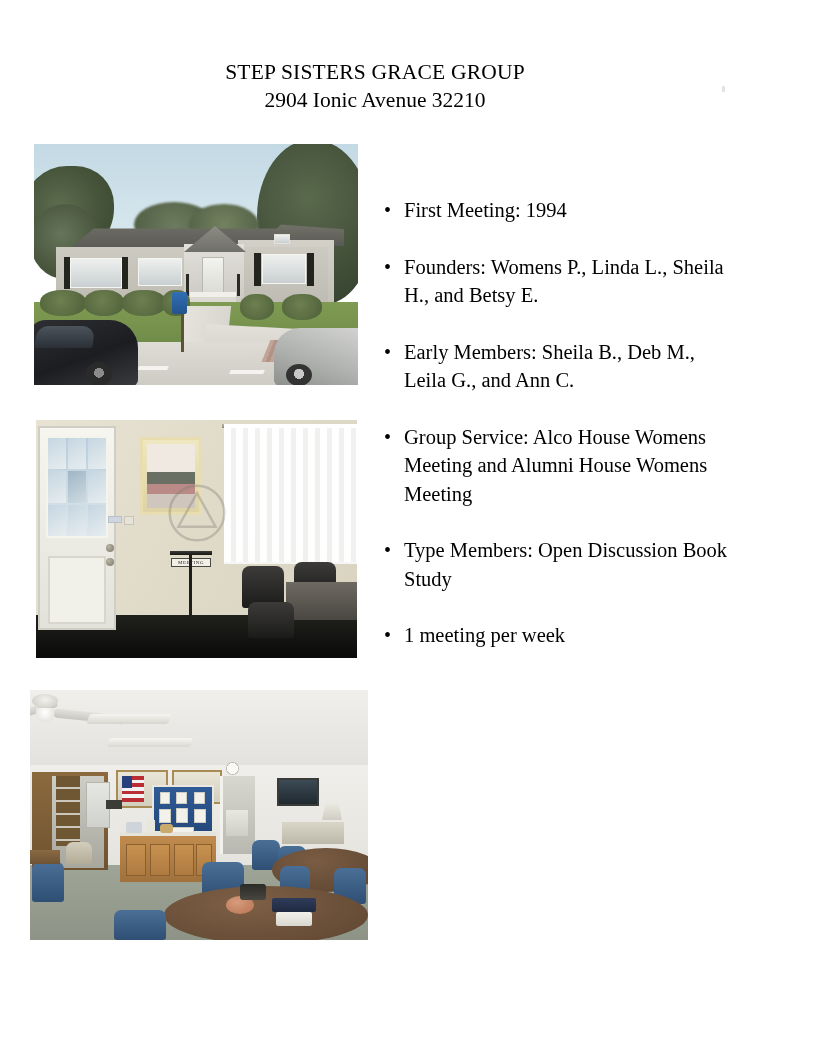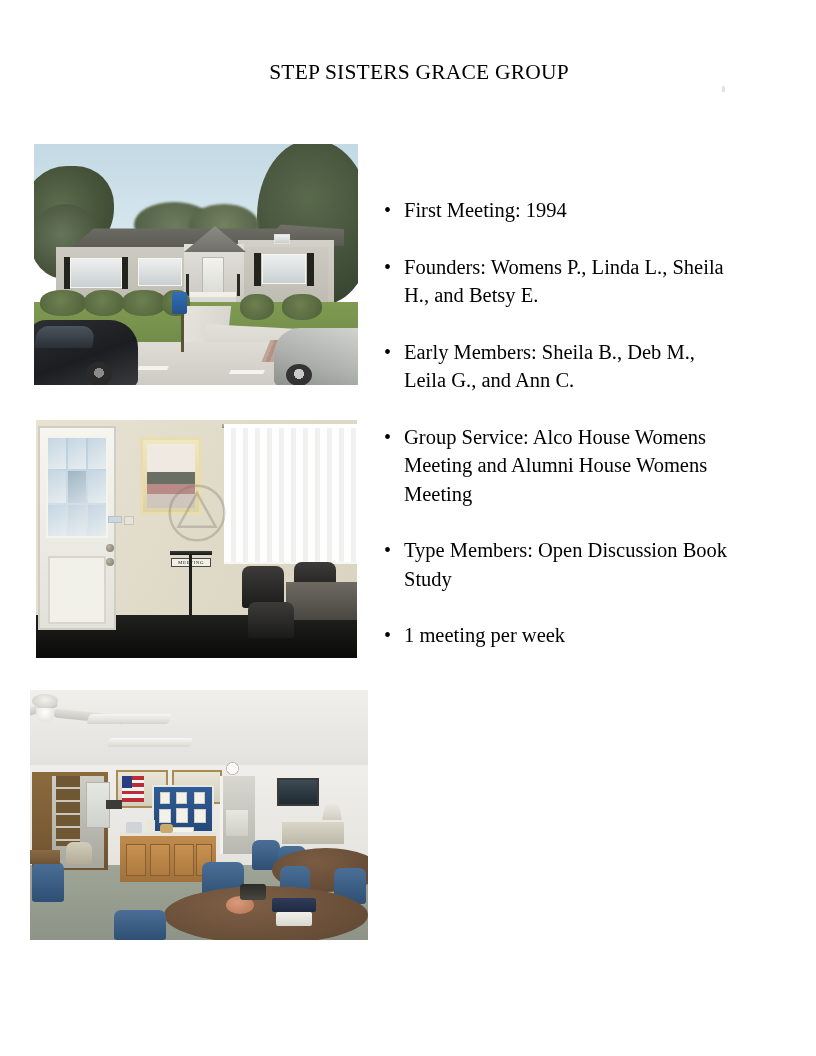--- a/index.html
+++ b/index.html
@@ -24,21 +24,20 @@
     background: #fff;
   }
 
   
   .heading {
     position: absolute;
     left: 0;
     top: 58px;
     width: 750px;
     text-align: center;
-    padding-left: 44px;
   }
   .heading .line1 {
     font-size: 21.5px;
     letter-spacing: 0.2px;
     line-height: 28px;
     white-space: nowrap;
   }
   .heading .line2 {
     font-size: 21.5px;
     line-height: 28px;
@@ -496,20 +495,21 @@
 
   .bullets .bullet-item:last-child { margin-bottom: 0; }
 </style>
 </head>
 <body>
 
 <div class="page">
 
   <div class="heading">
     <div class="line1">STEP SISTERS GRACE GROUP</div>
+    <div class="line2">2904 Ionic Avenue 32210</div>
   </div>
   <div class="scan-speck"></div>
 
   <div class="photo" id="photo-house">
     <div class="sky"></div>
     <div class="tree-right"></div>
     <div class="tree-left"></div>
     <div class="tree-left2"></div>
     <div class="tree-mid"></div>
     <div class="tree-mid2"></div>

